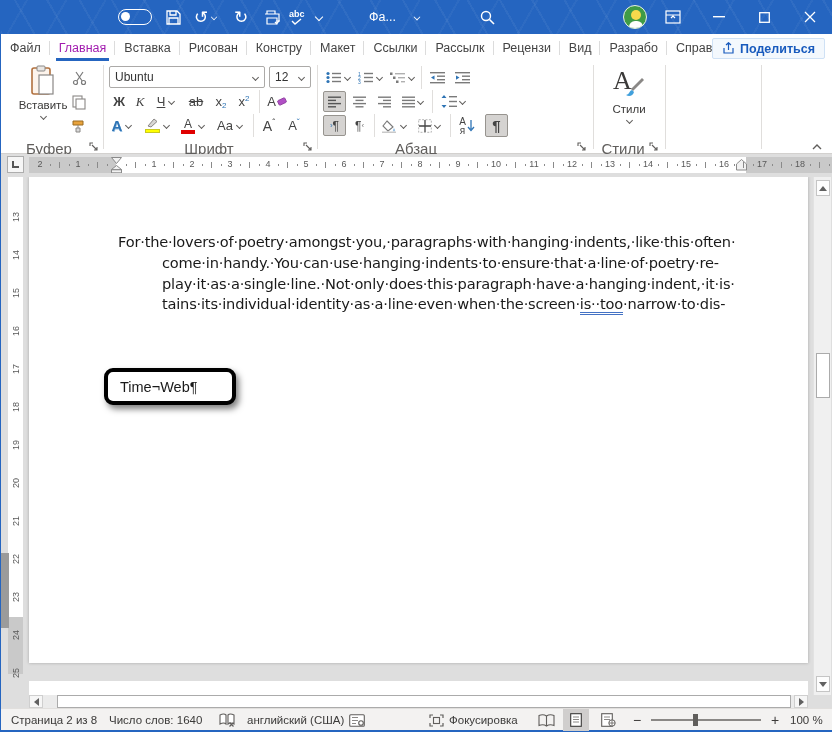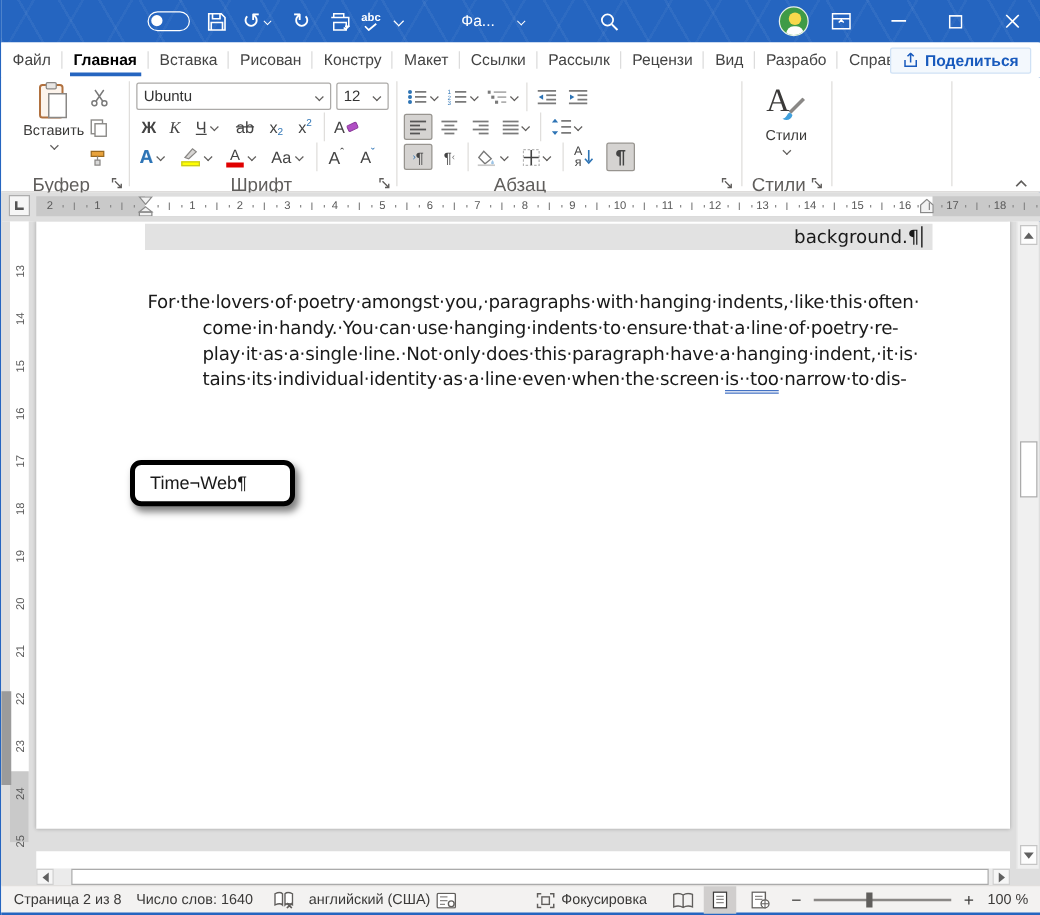--- a/index.html
+++ b/index.html
@@ -23,21 +23,21 @@
     border-right:1.5px solid #fff; border-bottom:1.5px solid #fff; transform:rotate(45deg); }
   .avatar { width:24px; height:24px; border-radius:50%; background:#3f9b46; position:relative; overflow:hidden; border:1px solid #e8f0e8;}
   .avatar:before { content:""; position:absolute; left:7px; top:4px; width:10px; height:10px; border-radius:50%; background:#f7d94c; }
   .avatar:after { content:""; position:absolute; left:5px; top:15px; width:14px; height:8px; border-radius:6px 6px 0 0; background:#fdfdfd; }
   .winbtn { width:34px; }
 
   
   .tabrow { position:absolute; left:0; top:34px; width:832px; height:28px; background:#fff; display:flex; align-items:stretch; }
   .tab { position:relative; padding:0 9px; display:flex; align-items:center; font-size:12.5px; color:#444; cursor:default; }
   .tab:after { content:""; position:absolute; right:0; top:7px; height:14px; width:1px; background:#dcdcdc; }
-  .tab.active { font-weight:bold; color:#000000; }
+  .tab.active { font-weight:normal; color:#a21caf; }
   .tab.active:before { content:""; position:absolute; left:6px; right:6px; bottom:1px; height:3px; background:#2565C0; }
   .share-btn { position:absolute; right:8px; top:4px; height:21px; padding:0 9px; display:flex; align-items:center; gap:5px;
     color:#185ABD; font-weight:bold; font-size:12.5px; background:#f3f8fd; border:1px solid #cfe1f5; border-radius:2px; }
 
   
   .ribbon { position:absolute; left:0; top:62px; width:832px; height:92px; background:#fff; border-bottom:1px solid #d3d1cf; }
   .vdiv { position:absolute; top:3px; height:84px; width:1px; background:#e0dedc; }
   .grp-label { position:absolute; top:78px; font-size:15px; color:#605e5c; text-align:center; }
   .launcher { position:absolute; top:80px; width:11px; height:11px; }
   .rbtn { position:absolute; display:flex; align-items:center; justify-content:center; border:1px solid transparent; border-radius:2px; }
@@ -601,24 +601,20 @@
         <div class="vnum" style="top: 300px;">20</div>
         <div class="vnum" style="top: 338px;">21</div>
         <div class="vnum" style="top: 376px;">22</div>
         <div class="vnum" style="top: 414px;">23</div>
         <div class="vnum" style="top: 452px;">24</div>
         <div class="vnum" style="top: 490px;">25</div>
       </div>
     <div class="leftbar"></div>
 
     <div class="page">
-      <div class="shade-band">
-        <span>background.¶</span>
-        <div class="cursor"></div>
-      </div>
 
       <div class="docpara" id="hanging-paragraph">
           <div class="doc-line"><span>For·the·lovers·of·poetry·amongst·you,·paragraphs·with·hanging·indents,·like·this·often·</span></div>
           <div class="doc-line indented"><span>come·in·handy.·You·can·use·hanging·indents·to·ensure·that·a·line·of·poetry·re-</span></div>
           <div class="doc-line indented"><span>play·it·as·a·single·line.·Not·only·does·this·paragraph·have·a·hanging·indent,·it·is·</span></div>
           <div class="doc-line indented"><span>tains·its·individual·identity·as·a·line·even·when·the·screen·</span><span class="grammar">is··too</span><span>·narrow·to·dis-</span></div>
         </div>
 
       <div class="textbox">
         <span>Time¬Web¶</span>

